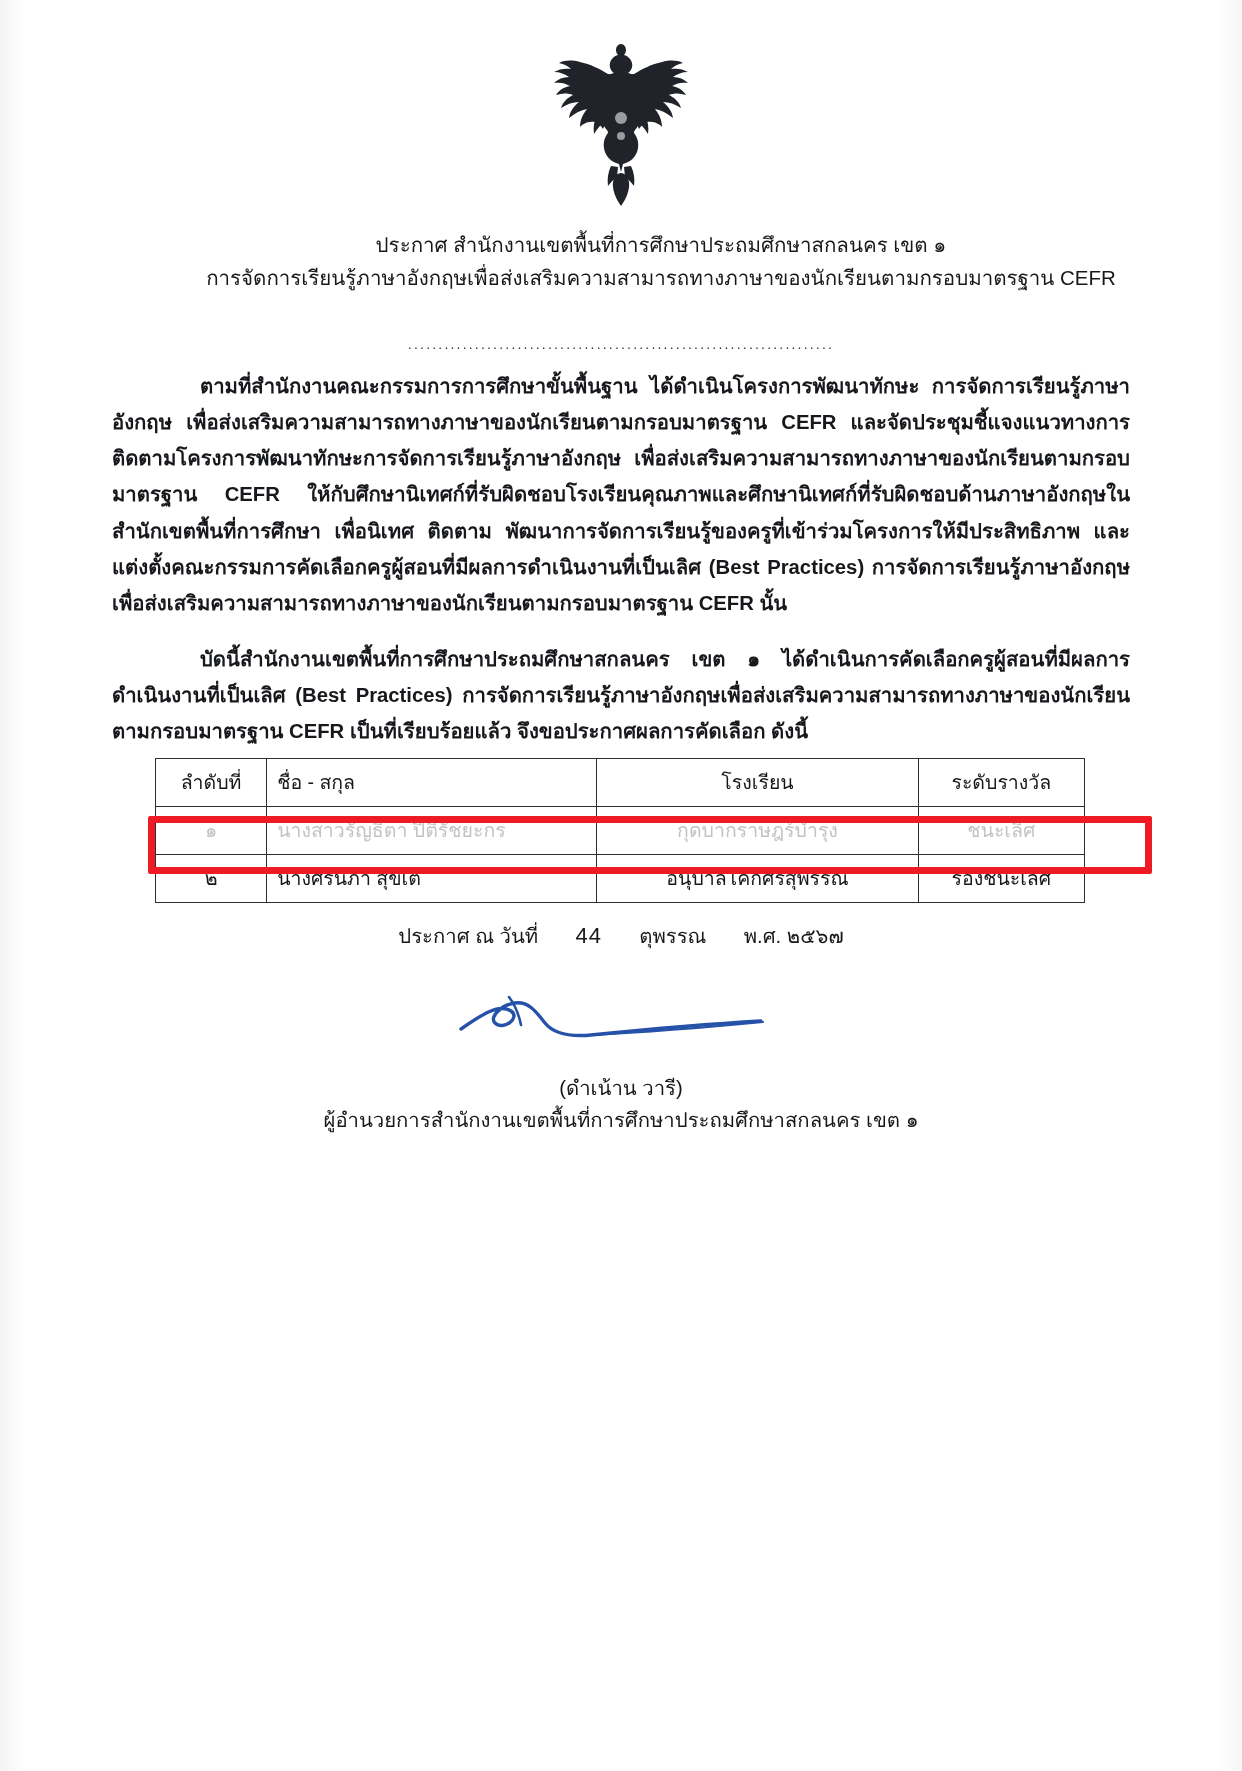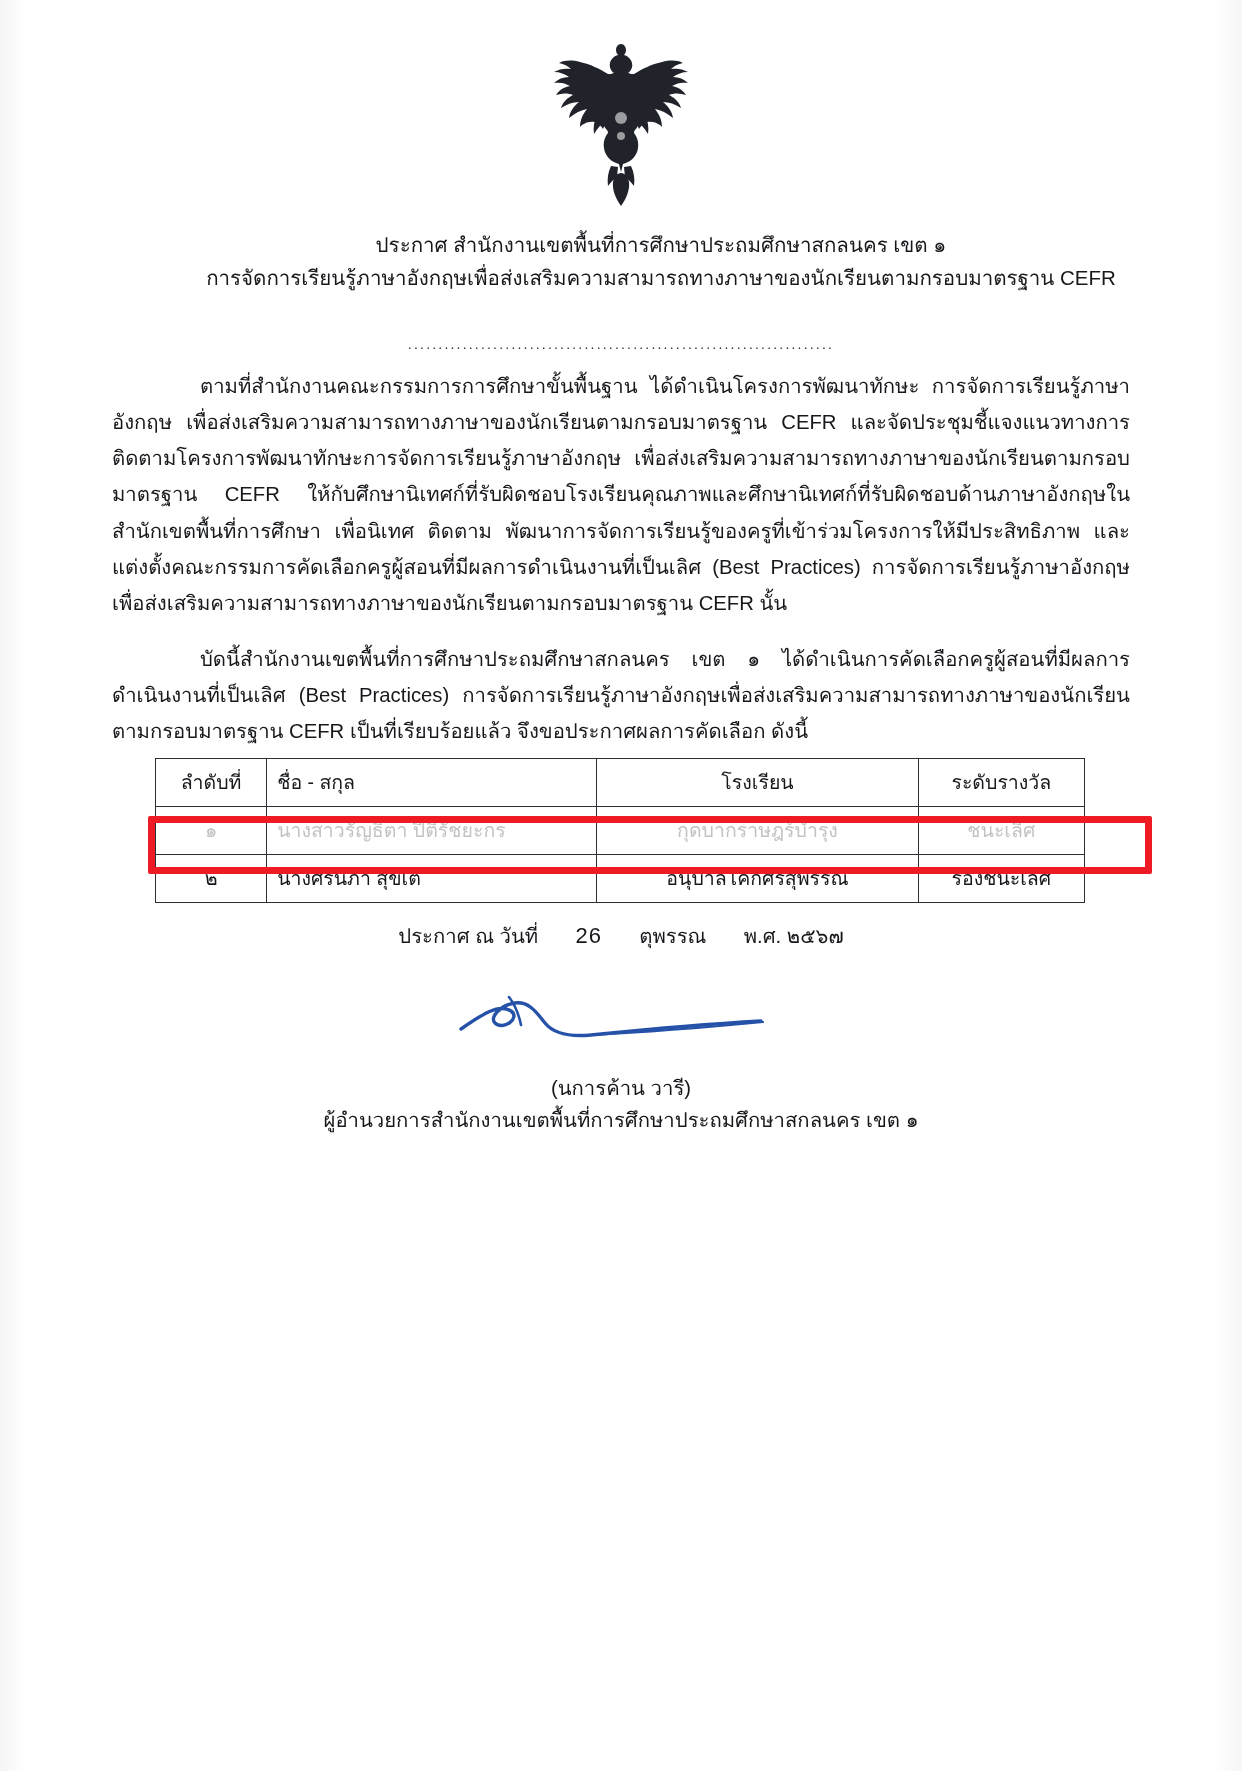--- a/index.html
+++ b/index.html
@@ -65,20 +65,21 @@
   .body-text {
     position: absolute;
     top: 368px;
     left: 112px;
     width: 1018px;
     font-size: 20.3px;
     line-height: 1.78;
     text-align: justify;
     text-justify: inter-word;
     color: #16181b;
+    font-weight: bold;
   }
   .body-text p { margin: 0; }
   .body-text p + p { margin-top: 20px; }
   .indent { display: inline-block; width: 88px; }
 
   
   .table-wrap {
     position: absolute;
     top: 758px;
     left: 155px;
@@ -235,38 +236,38 @@
         </tr>
       </tbody>
     </table>
   </div>
 
   <div class="highlight-box"></div>
 
   <div class="date-line">
     <span>ประกาศ  ณ  วันที่</span>
     <span class="sp"></span>
-    <span class="date-num">26</span>
+    <span class="date-num">44</span>
     <span class="sp"></span>
     <span>ตุพรรณ</span>
     <span class="sp"></span>
     <span>พ.ศ.</span>
     <span>๒๕๖๗</span>
   </div>
 
   <div class="signature">
     <svg viewBox="0 0 360 72" xmlns="http://www.w3.org/2000/svg" aria-hidden="true">
       <g fill="none" stroke="#2552a8" stroke-linecap="round" stroke-linejoin="round">
         <path d="M20 44 C40 30, 58 18, 70 26 C80 33, 62 46, 54 38 C48 32, 60 20, 74 18 C88 16, 96 28, 104 38 C112 48, 128 52, 150 50 C190 46, 250 40, 320 36" stroke-width="3.4"></path>
         <path d="M68 12 C74 20, 78 30, 80 40" stroke-width="2.6"></path>
         <path d="M150 50 C210 47, 270 42, 322 37" stroke-width="2.2"></path>
       </g>
     </svg>
   </div>
 
   <div class="signer">
-    <span>(นการค้าน  วารี)</span>
+    <span>(ดำเน้าน  วารี)</span>
     <span class="pos">ผู้อำนวยการสำนักงานเขตพื้นที่การศึกษาประถมศึกษาสกลนคร เขต ๑</span>
   </div>
 
   <div class="scan-edge-l"></div>
   <div class="scan-edge-r"></div>
 </div>
 
 </body></html>

